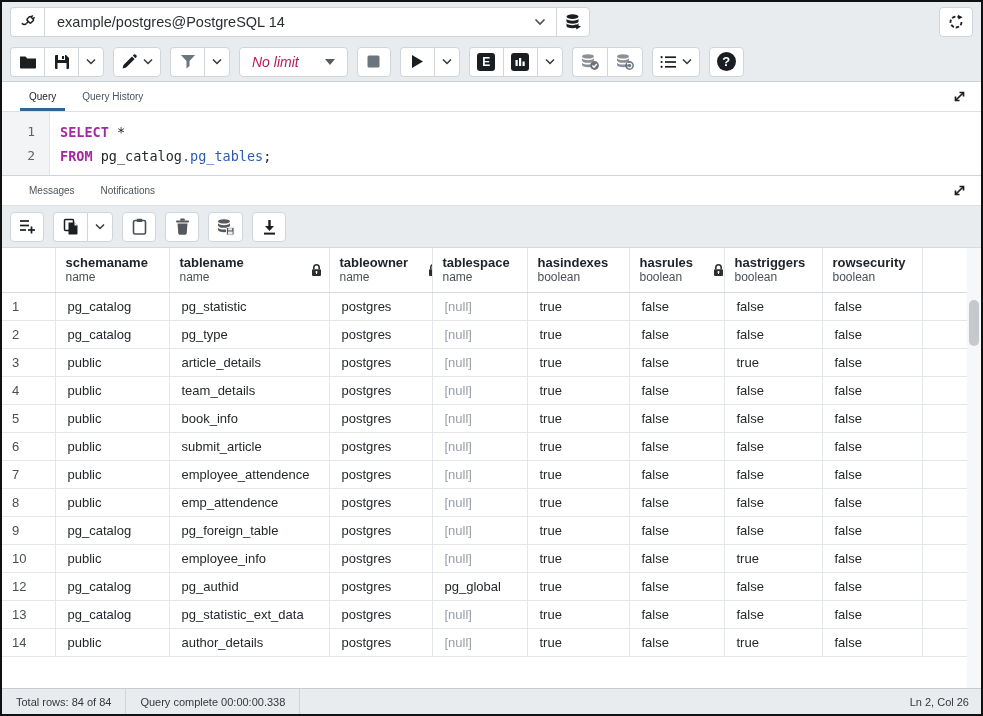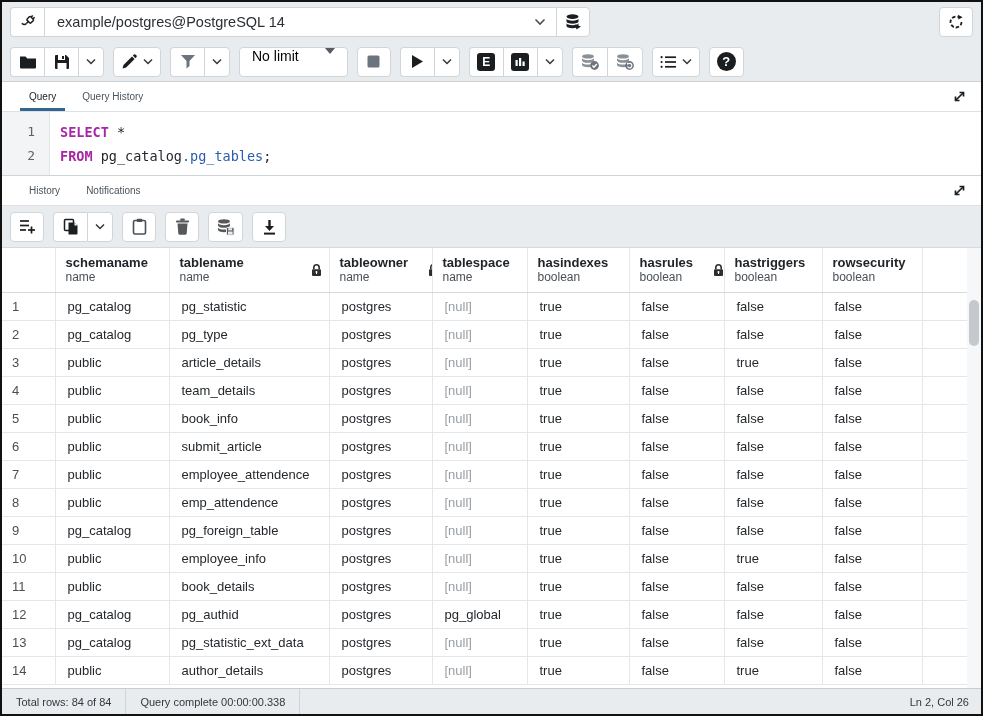--- a/index.html
+++ b/index.html
@@ -33,22 +33,22 @@
     height:40px; background:#e9ecef; border-bottom:1px solid #ccd1d6;
     display:flex; align-items:center; padding:0 8px; gap:9px; flex:0 0 auto;
   }
   .btn-group { display:flex; height:30px; }
   .btn-group .btn { border-radius:0; border-right-width:0; }
   .btn-group .btn:first-child { border-radius:4px 0 0 4px; }
   .btn-group .btn:last-child { border-radius:0 4px 4px 0; border-right-width:1px; }
   .btn.chev { min-width:26px; padding:0 5px; }
   .limit-select {
     height:30px; background:#fff; border:1px solid #d0d5d9; border-radius:4px;
-    display:flex; align-items:flex-start; gap:26px; padding:0 12px;
-    font-size:14px; color:#000000; cursor:pointer;
+    display:flex; align-items:center; gap:26px; padding:0 12px;
+    font-size:14px; color:#be185d; cursor:pointer;font-style:italic;
   }
   .tri-down { width:0; height:0; border-left:5px solid transparent; border-right:5px solid transparent; border-top:6px solid #555b61; }
   .badge-dark {
     background:#1b1e21; color:#fff; width:18px; height:18px; border-radius:3px;
     display:inline-flex; align-items:center; justify-content:center;
     font-size:12px; font-weight:bold;
   }
   .circle-dark {
     background:#1b1e21; color:#fff; width:19px; height:19px; border-radius:50%;
     display:inline-flex; align-items:center; justify-content:center;
@@ -359,21 +359,21 @@
       <div>2</div>
     </div>
     <div class="code">
       <div class="code-line"><span class="kw">SELECT</span><span> *</span></div>
       <div class="code-line"><span class="kw">FROM</span><span> pg_catalog</span><span class="qualified">.pg_tables</span><span>;</span></div>
     </div>
   </div>
 
   <div class="tabs-row">
     <div class="tab">
-        <span>History</span>
+        <span>Messages</span>
       </div>
     <div class="tab">
         <span>Notifications</span>
       </div>
     <div class="tabs-spacer"></div>
     <div class="expand-btn">
       <span>
         <svg width="15" height="15" viewBox="0 0 15 15" fill="none" stroke="#1b1e21" stroke-width="1.7">
           <line x1="3.5" y1="11.5" x2="11.5" y2="3.5"></line>
           <polyline points="7.5,3.5 11.5,3.5 11.5,7.5"></polyline>
@@ -716,32 +716,20 @@
             <td>employee_info</td>
             <td>postgres</td>
             <td class="nullval">[null]</td>
             <td>true</td>
             <td>false</td>
             <td>true</td>
             <td>false</td>
             <td class="filler-h"></td>
           </tr>
           <tr>
-            <td class="rownum">11</td>
-            <td>public</td>
-            <td>book_details</td>
-            <td>postgres</td>
-            <td class="nullval">[null]</td>
-            <td>true</td>
-            <td>false</td>
-            <td>false</td>
-            <td>false</td>
-            <td class="filler-h"></td>
-          </tr>
-          <tr>
             <td class="rownum">12</td>
             <td>pg_catalog</td>
             <td>pg_authid</td>
             <td>postgres</td>
             <td>pg_global</td>
             <td>true</td>
             <td>false</td>
             <td>false</td>
             <td>false</td>
             <td class="filler-h"></td>

